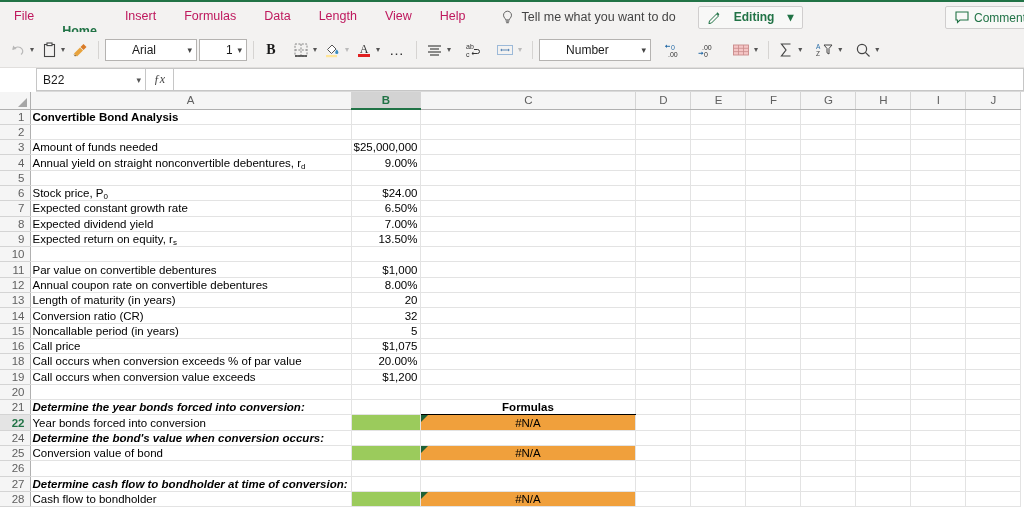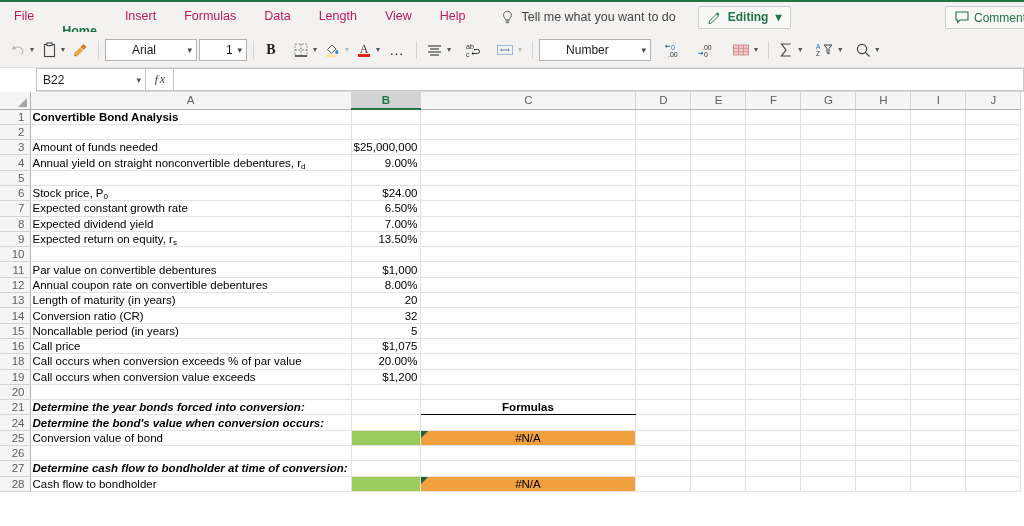--- a/index.html
+++ b/index.html
@@ -40,21 +40,21 @@
     height: 2px; background: #217346;
   }
   .tellme {
     display: flex; align-items: center; gap: 7px;
     margin-left: 22px;
     font-size: 12.5px; color: #444;
     white-space: nowrap;
     cursor: pointer;
   }
   .editing-btn {
-    display: flex; align-items: center; gap: 7px;
+    display: flex; align-items: center; gap: 13px;
     margin-left: 22px;
     border: 1px solid #d0cece;
     background: #f8f8f7;
     border-radius: 2px;
     padding: 3px 9px;
     height: 23px;
     font-size: 12px; font-weight: bold; color: #217346;
     cursor: pointer;
   }
   .comments-btn {
@@ -759,20 +759,33 @@
             <td class="cell cc bold ctr botborder">Formulas</td>
             <td class="cell cd"></td>
             <td class="cell ce"></td>
             <td class="cell cf"></td>
             <td class="cell cg"></td>
             <td class="cell ch"></td>
             <td class="cell ci"></td>
             <td class="cell cj"></td>
           </tr>
           <tr>
+            <td class="rowhdr selrow">22</td>
+            <td class="cell ca ">Year bonds forced into conversion</td>
+            <td class="cell cb num fill-green"></td>
+            <td class="cell cc ctr fill-orange tri">#N/A</td>
+            <td class="cell cd"></td>
+            <td class="cell ce"></td>
+            <td class="cell cf"></td>
+            <td class="cell cg"></td>
+            <td class="cell ch"></td>
+            <td class="cell ci"></td>
+            <td class="cell cj"></td>
+          </tr>
+          <tr>
             <td class="rowhdr">24</td>
             <td class="cell ca bolditalic">Determine the bond's value when conversion occurs:</td>
             <td class="cell cb num"></td>
             <td class="cell cc "></td>
             <td class="cell cd"></td>
             <td class="cell ce"></td>
             <td class="cell cf"></td>
             <td class="cell cg"></td>
             <td class="cell ch"></td>
             <td class="cell ci"></td>

